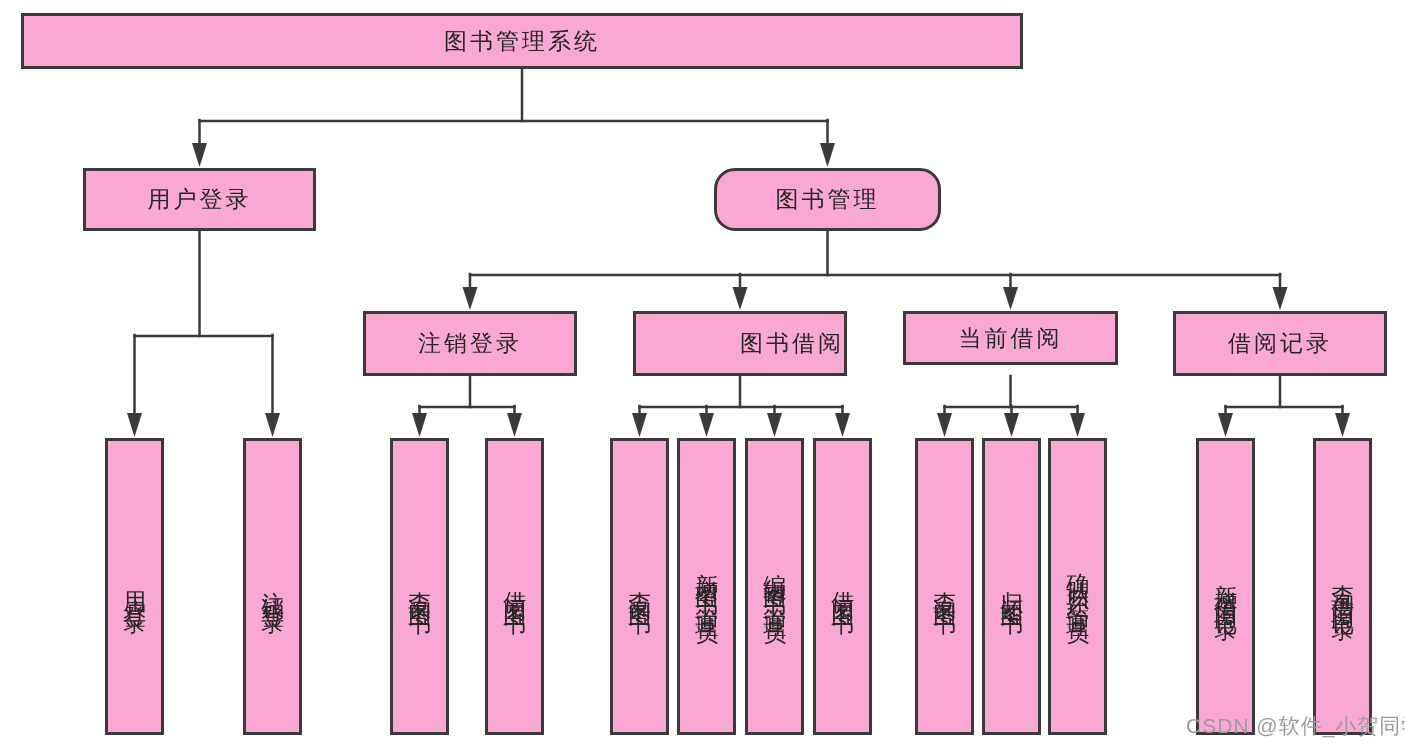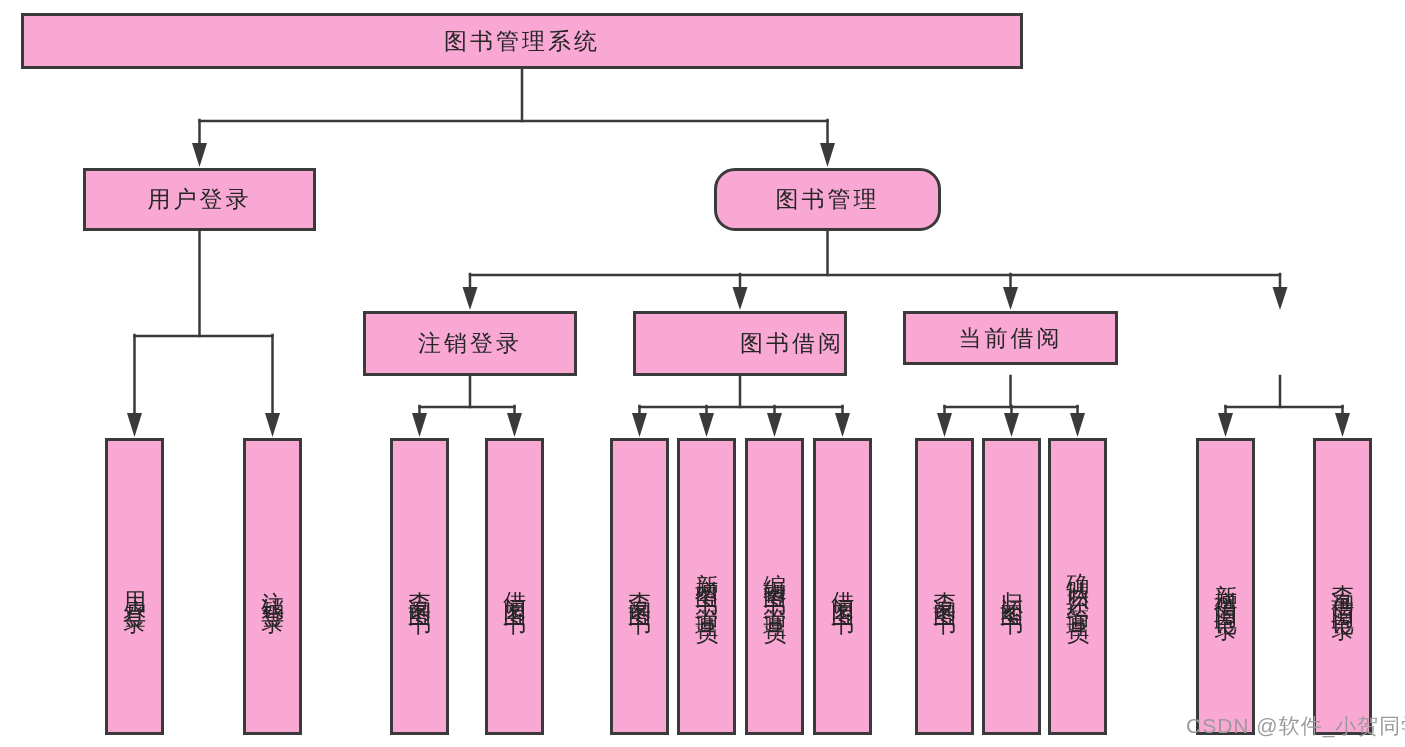--- a/index.html
+++ b/index.html
@@ -144,20 +144,23 @@
 
   <div class="node hnode" style="left:363px; top:311px; width:214px; height:65px;">
     <span class="label">注销登录</span>
   </div>
   <div class="node hnode" style="left:633px; top:311px; width:214px; height:65px;justify-content:flex-end;">
     <span class="label">图书借阅</span>
   </div>
   <div class="node hnode" style="left:903px; top:311px; width:215px; height:54px;">
     <span class="label">当前借阅</span>
   </div>
+  <div class="node hnode" style="left:1173px; top:311px; width:214px; height:65px;">
+    <span class="label">借阅记录</span>
+  </div>
 
   <div class="node vnode" style="left:105px; top:438px; width:59px; height:297px;">
     <span class="label">用户登录</span>
   </div>
   <div class="node vnode" style="left:243px; top:438px; width:59px; height:297px;">
     <span class="label">注销登录</span>
   </div>
 
   <div class="node vnode" style="left:390px; top:438px; width:59px; height:297px;">
     <span class="label">查询图书</span>

